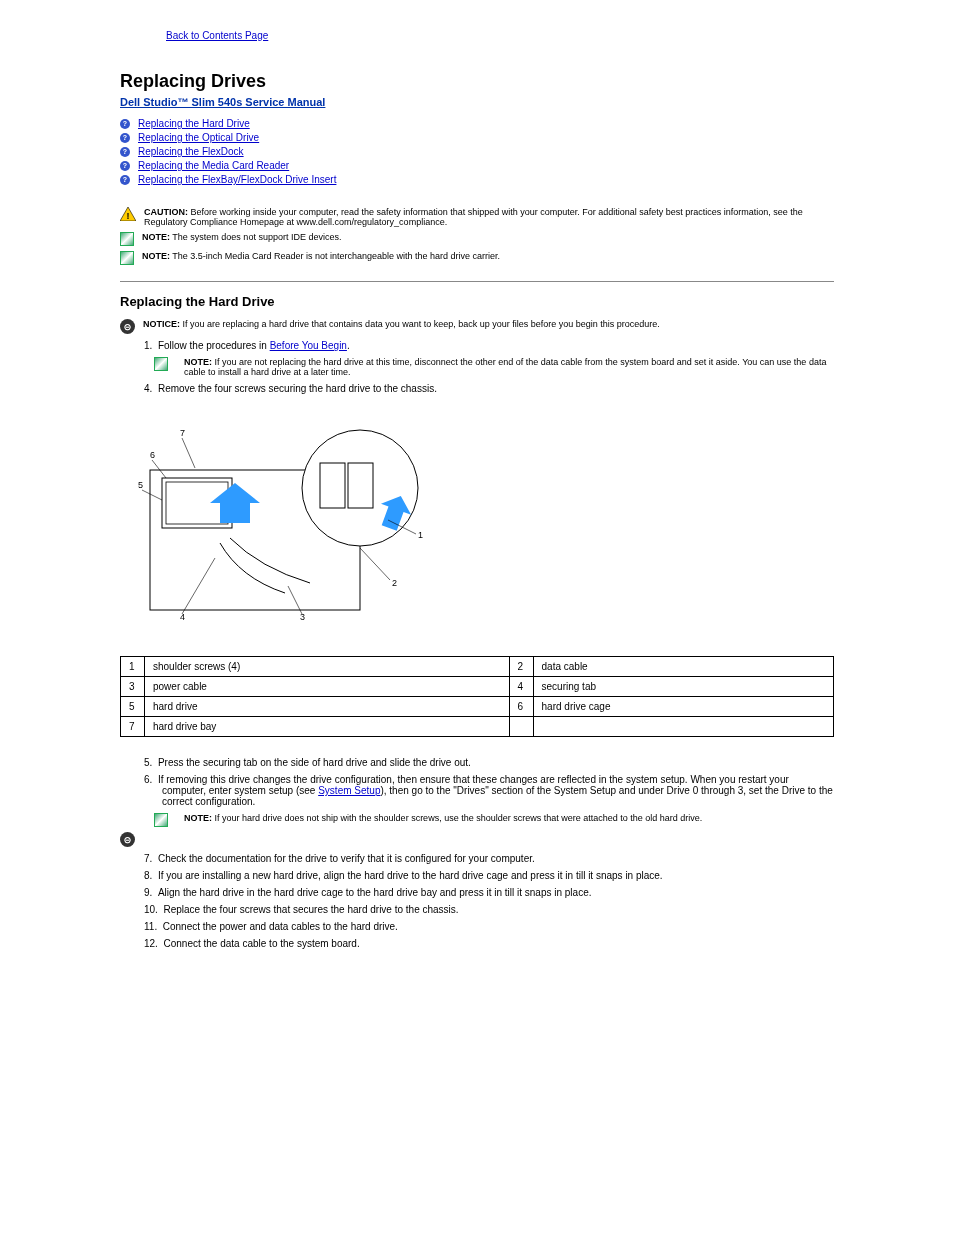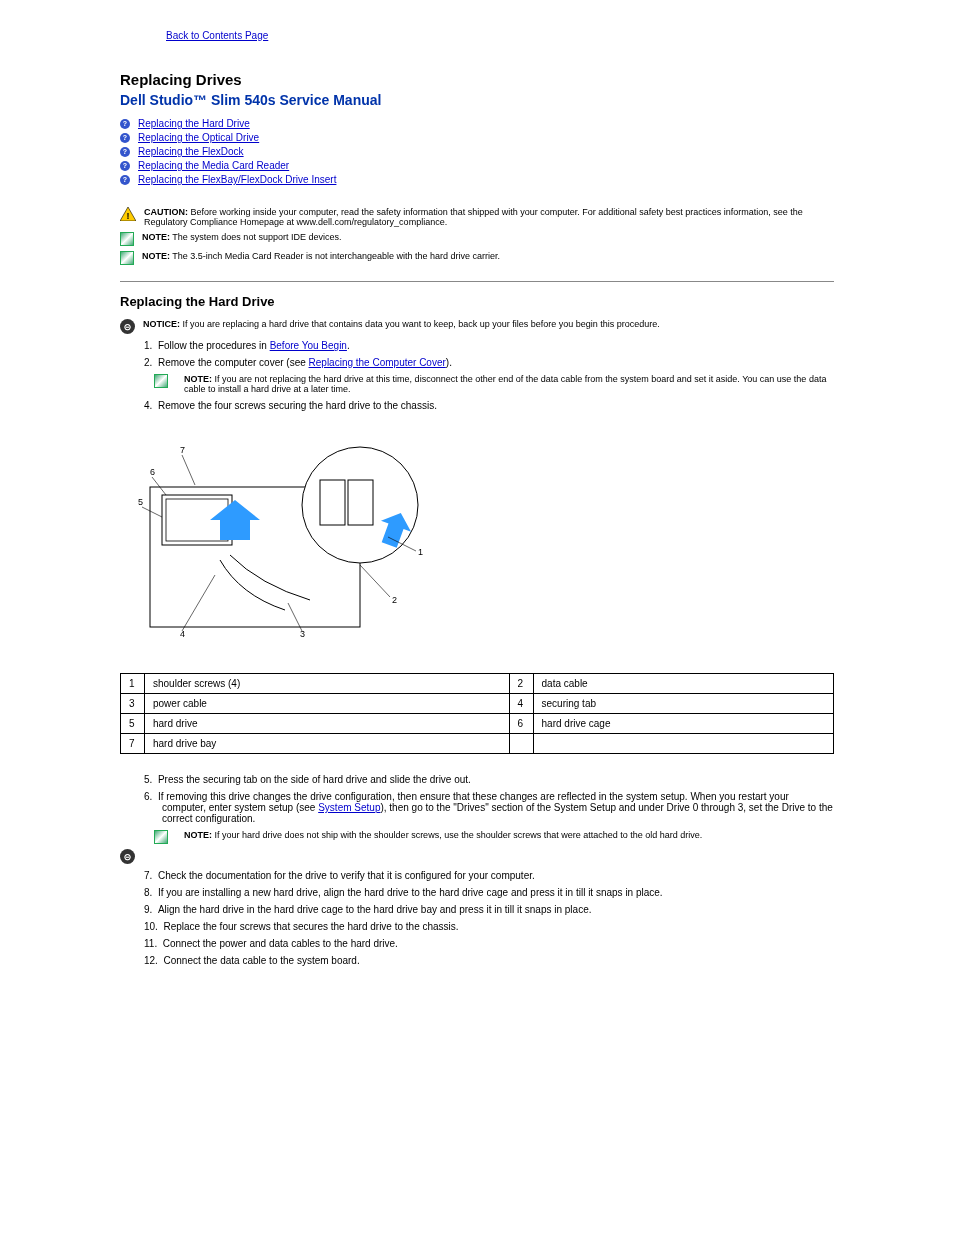--- a/index.html
+++ b/index.html
@@ -9,22 +9,22 @@
       color: #000;
       background: #fff;
       padding: 30px 0;
     }
     .page {
       width: 954px;
       margin: 0 auto;
       padding: 0 120px 0 120px;
     }
     .top-link { color: #0000CC; text-decoration: underline; margin-bottom: 24px; display: inline-block; padding-left: 46px; }
-    .page-title { font-size: 15px; font-weight: bold; margin-bottom: 4px; margin-top: 6px; }
-    .subtitle { font-size: 14px; font-weight: bold; color: #0033AA; margin-bottom: 10px; }
+    .page-title { font-size: 18px; font-weight: bold; margin-bottom: 4px; margin-top: 6px; }
+    .subtitle { font-size: 11px; font-weight: bold; color: #0033AA; margin-bottom: 10px; text-decoration: underline; }
     .toc { list-style: none; margin-bottom: 22px; }
     .toc li { margin: 3px 0; display: flex; align-items: center; }
     .toc .bullet {
       width: 10px; height: 10px; border-radius: 50%;
       background: #3355CC;
       display: inline-flex; align-items: center; justify-content: center;
       color: #fff; font-size: 7px; font-weight: bold; margin-right: 8px;
       flex-shrink: 0;
     }
     .toc a { color: #0000CC; text-decoration: underline; }
@@ -111,21 +111,20 @@
   </div>
 
   <div class="section-title">Replacing the Hard Drive</div>
 
   <div class="notice-row">
     <span class="notice-icon">⊝</span>
     <span class="text"><strong>NOTICE:</strong> <span>If you are replacing a hard drive that contains data you want to keep, back up your files before you begin this procedure.</span></span>
   </div>
 
   <div class="step"><span>1.</span>&nbsp;&nbsp;<span>Follow the procedures in </span><a href="#" class="inline">Before You Begin</a><span>.</span></div>
-  <div class="step"><span>2.</span>&nbsp;&nbsp;<span>Remove the computer cover (see </span><a href="#" class="inline">Replacing the Computer Cover</a><span>).</span></div>
 
   <div class="note-row indented-note">
     <span class="note-icon"></span>
     <span class="text"><strong>NOTE:</strong> <span>If you are not replacing the hard drive at this time, disconnect the other end of the data cable from the system board and set it aside. You can use the data cable to install a hard drive at a later time.</span></span>
   </div>
 
   <div class="step"><span>4.</span>&nbsp;&nbsp;<span>Remove the four screws securing the hard drive to the chassis.</span></div>
 
   <svg class="diagram" viewBox="0 0 310 220">
     <rect x="30" y="62" width="210" height="140" fill="#fff" stroke="#000" stroke-width="1"></rect>

